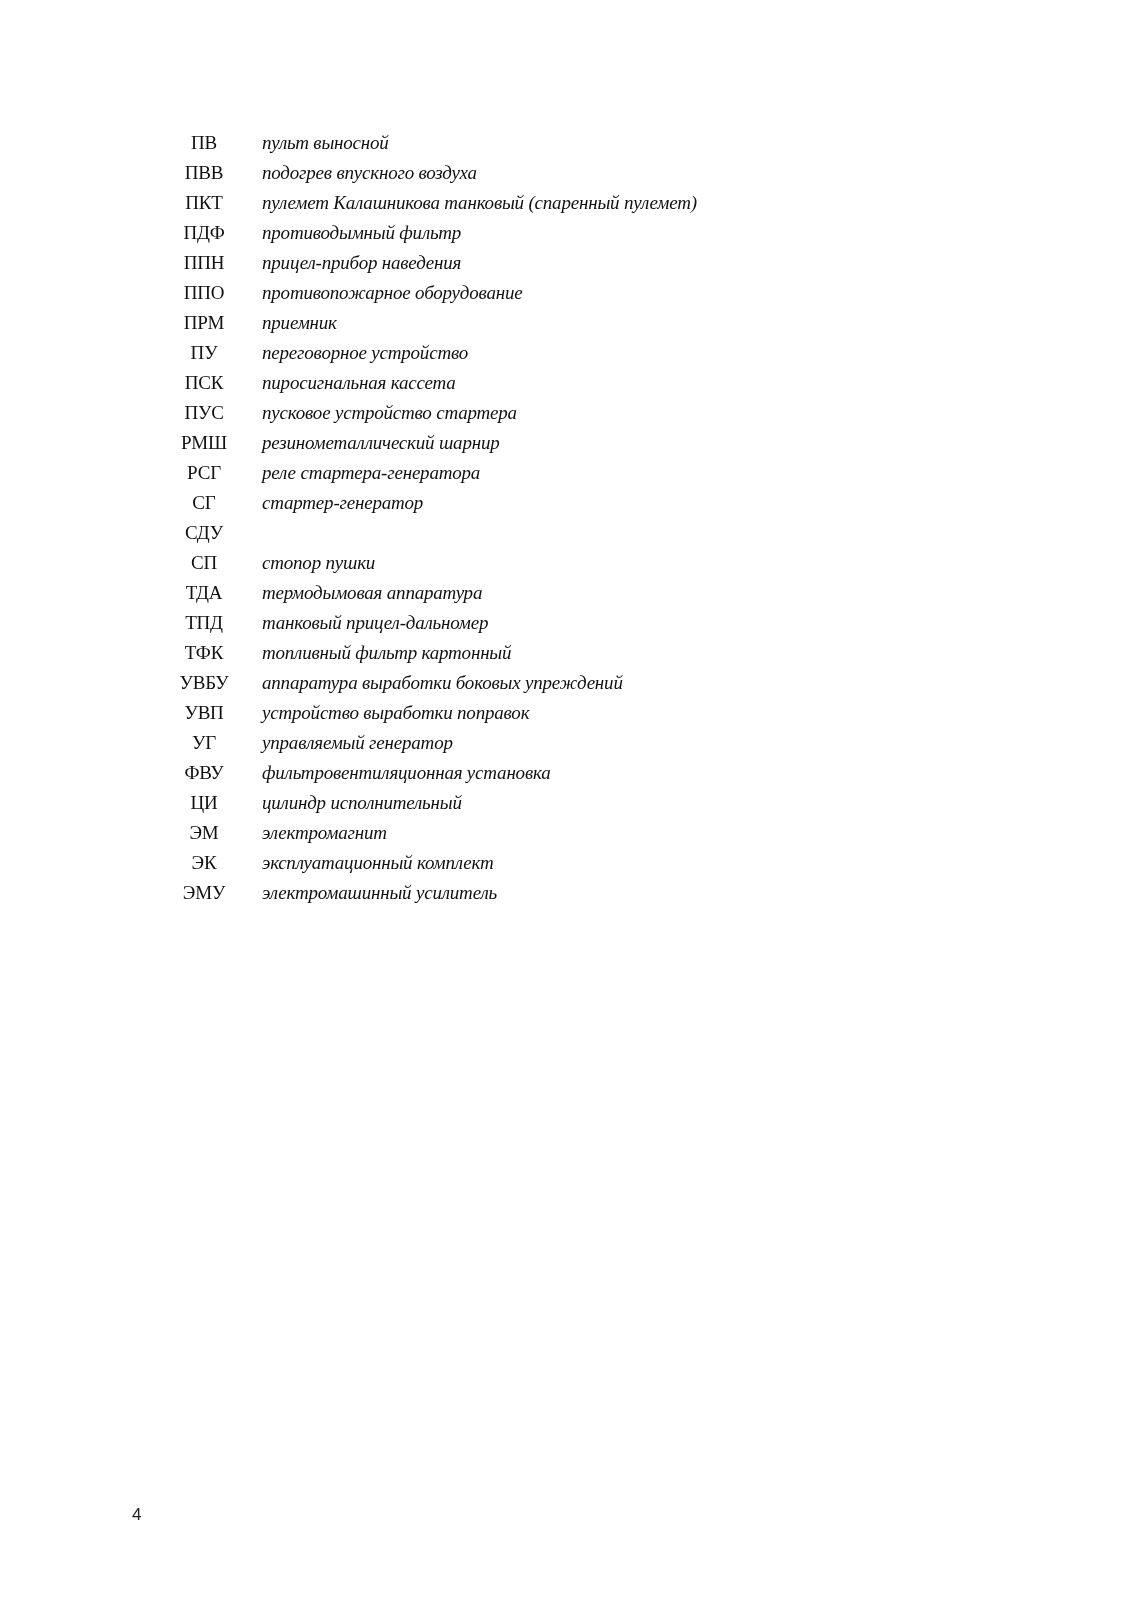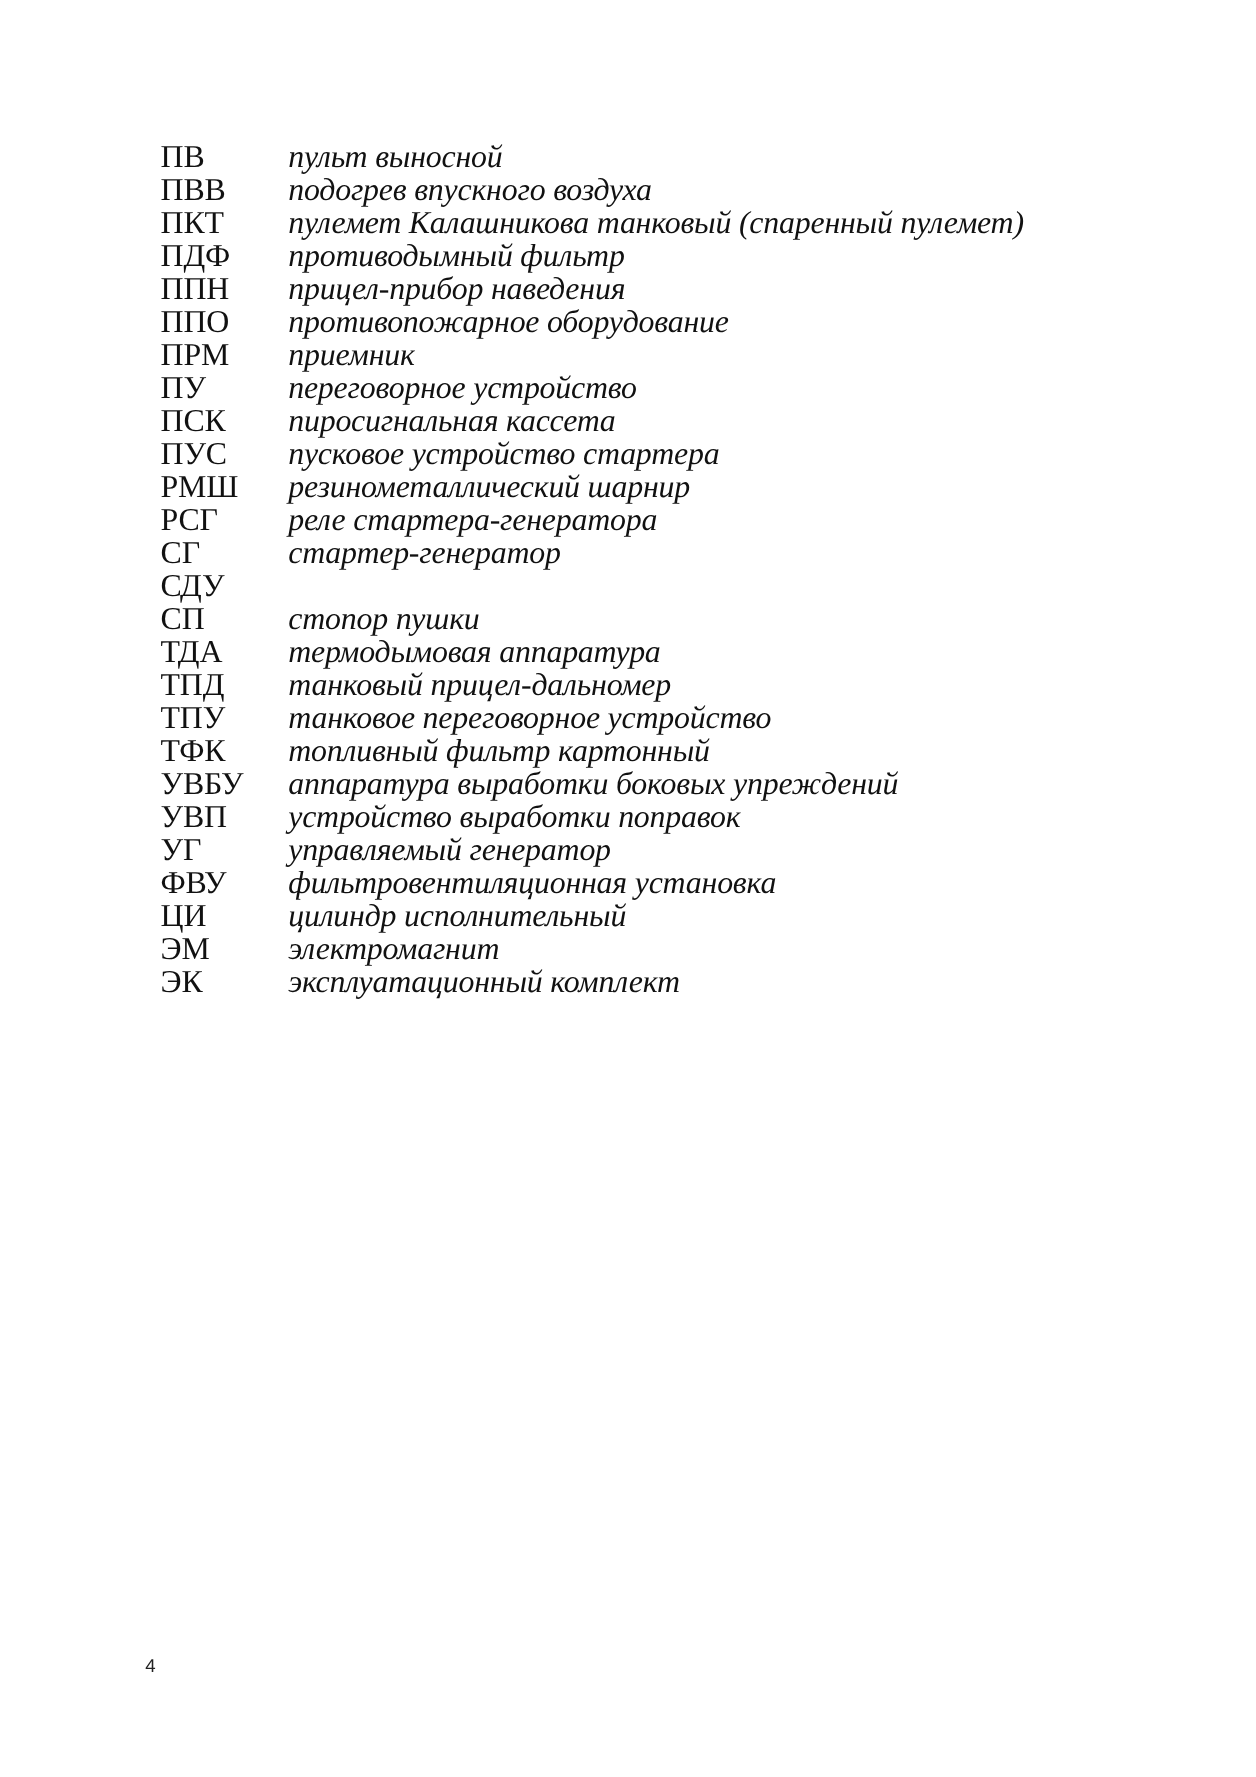--- a/index.html
+++ b/index.html
@@ -1,20 +1,20 @@
 <!DOCTYPE html>
 <html><head>
 <meta charset="utf-8">
 <style>
   html, body { margin: 0; padding: 0; background: #ffffff; }
   body { width: 1142px; height: 1615px; position: relative; overflow: hidden; }
   .page { position: absolute; left: 0; top: 0; width: 1142px; height: 1615px; background: #fff; }
   .list { position: absolute; left: 146px; top: 128px; }
   .row { display: flex; height: 30px; align-items: center;
-         font-family: "Liberation Serif", "DejaVu Serif", serif; font-size: 29px; color: #111; letter-spacing: -0.2px; }
+         font-family: "Liberation Serif", "DejaVu Serif", serif; font-size: 19px; color: #111; letter-spacing: -0.2px; text-align: center; }
   .abbr { width: 116px; flex: 0 0 116px; }
   .def { white-space: nowrap; font-style: italic; }
   .pagenum { position: absolute; left: 132px; top: 1505px;
              font-family: "Liberation Sans", "DejaVu Sans", sans-serif; font-size: 17px; color: #222; }
 </style>
 </head>
 <body>
 
 <div class="page">
   <div class="list">
@@ -79,24 +79,20 @@
       </div>
     <div class="row">
         <span class="abbr">ТДА</span>
         <span class="def">термодымовая аппаратура</span>
       </div>
     <div class="row">
         <span class="abbr">ТПД</span>
         <span class="def">танковый прицел-дальномер</span>
       </div>
     <div class="row">
-        <span class="abbr">ТПУ</span>
-        <span class="def">танковое переговорное устройство</span>
-      </div>
-    <div class="row">
         <span class="abbr">ТФК</span>
         <span class="def">топливный фильтр картонный</span>
       </div>
     <div class="row">
         <span class="abbr">УВБУ</span>
         <span class="def">аппаратура выработки боковых упреждений</span>
       </div>
     <div class="row">
         <span class="abbr">УВП</span>
         <span class="def">устройство выработки поправок</span>
@@ -114,16 +110,20 @@
         <span class="def">цилиндр исполнительный</span>
       </div>
     <div class="row">
         <span class="abbr">ЭМ</span>
         <span class="def">электромагнит</span>
       </div>
     <div class="row">
         <span class="abbr">ЭК</span>
         <span class="def">эксплуатационный комплект</span>
       </div>
+    <div class="row">
+        <span class="abbr">ЭМУ</span>
+        <span class="def">электромашинный усилитель</span>
+      </div>
   </div>
 
   <div class="pagenum">4</div>
 </div>
 
 </body></html>

